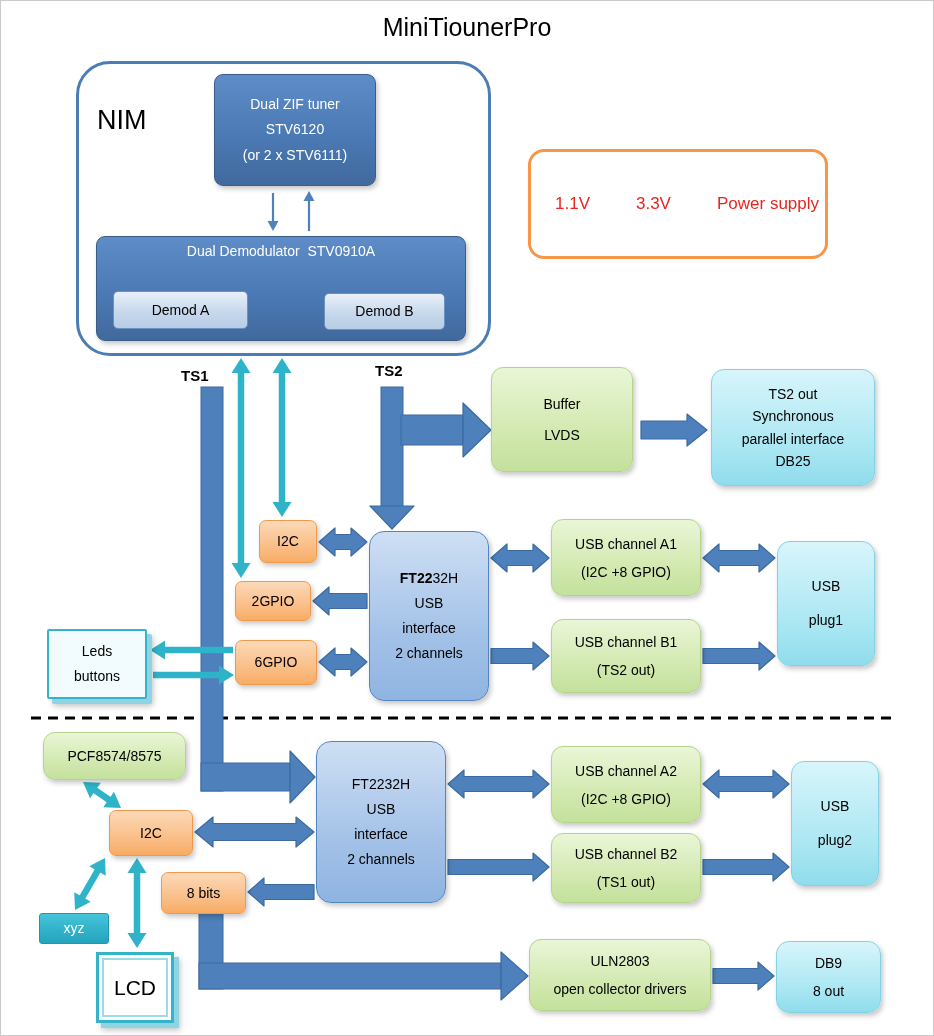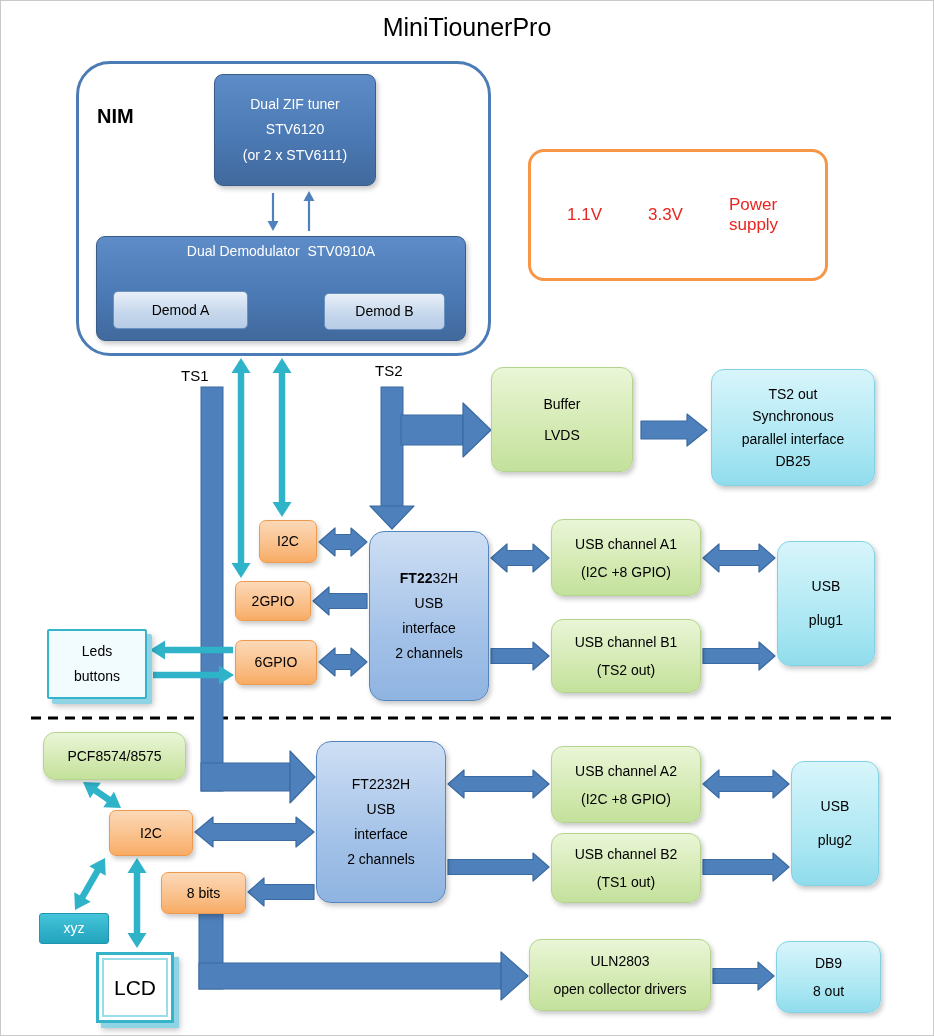--- a/index.html
+++ b/index.html
@@ -2,24 +2,24 @@
 <html><head>
 <meta charset="utf-8">
 <style>
   *{box-sizing:border-box;margin:0;padding:0}
   html,body{background:#fff}
   body{width:934px;height:1036px;position:relative;font-family:"Liberation Sans",sans-serif;color:#000;overflow:hidden}
   #canvas{position:absolute;inset:0;border:1px solid #c9c9c9;background:#fff}
   .title{position:absolute;left:0;top:12px;width:100%;text-align:center;font-size:25px;font-weight:normal;z-index:3}
   .container{position:absolute;background:#fff;z-index:0}
   .nim{left:75px;top:60px;width:415px;height:295px;border:3px solid #4c7cb5;border-radius:34px}
-  .power{left:527px;top:148px;width:300px;height:132px;border:3px solid #f79646;border-radius:16px;display:flex;align-items:center;gap:46px;padding-left:36px;font-size:17px;z-index:2}
+  .power{left:527px;top:148px;width:300px;height:110px;border:3px solid #f79646;border-radius:16px;display:flex;align-items:center;gap:46px;padding-left:24px;font-size:17px;z-index:2}
   .red{color:#e8251f}
-  .nim-label{position:absolute;left:96px;top:104px;font-size:20px;font-weight:bold;z-index:3}
-  .ts-label{position:absolute;font-size:15px;font-weight:normal;z-index:3}
+  .nim-label{position:absolute;left:96px;top:104px;font-size:27px;font-weight:normal;z-index:3}
+  .ts-label{position:absolute;font-size:15px;font-weight:bold;z-index:3}
   .box{position:absolute;display:flex;flex-direction:column;align-items:center;justify-content:center;text-align:center;white-space:pre-line;font-size:14px;line-height:1.5;z-index:2}
   .shadow{box-shadow:2px 3px 5px rgba(0,0,0,.22)}
   .dark-blue{background:linear-gradient(180deg,#5d8cc8 0%,#4a78b2 60%,#41699d 100%);border:1px solid #395d87;border-radius:9px;color:#fff}
   .chip{background:linear-gradient(180deg,#e9f0f9 0%,#c7d8ec 55%,#b7cce6 100%);border:1px solid #6a92bf;border-radius:5px;color:#000}
   .green{background:linear-gradient(180deg,#eaf6d7 0%,#cfe7ab 70%,#c3e19c 100%);border:1px solid #b4d38c;border-radius:12px}
   .cyan{background:linear-gradient(180deg,#d8f5fb 0%,#a8e6f2 70%,#90dcec 100%);border:1px solid #82d2e4;border-radius:13px}
   .orange{background:linear-gradient(180deg,#fcd9b8 0%,#f9b678 80%,#f8ab62 100%);border:1.5px solid #ee9a4e;border-radius:7px}
   .blue-grad{background:linear-gradient(180deg,#cedff4 0%,#a4c2e8 60%,#8fb4e1 100%);border:1.5px solid #5585bd;border-radius:15px}
   .teal-solid{background:linear-gradient(180deg,#45c4da,#23a4bd);border:1px solid #1f96ad;border-radius:3px;color:#fff}
   .leds{background:#f2fbfd;border:2px solid #35b4c9;box-shadow:5px 5px 0 #8ed4e4,6px 7px 6px rgba(0,0,0,.25);border-radius:2px}

